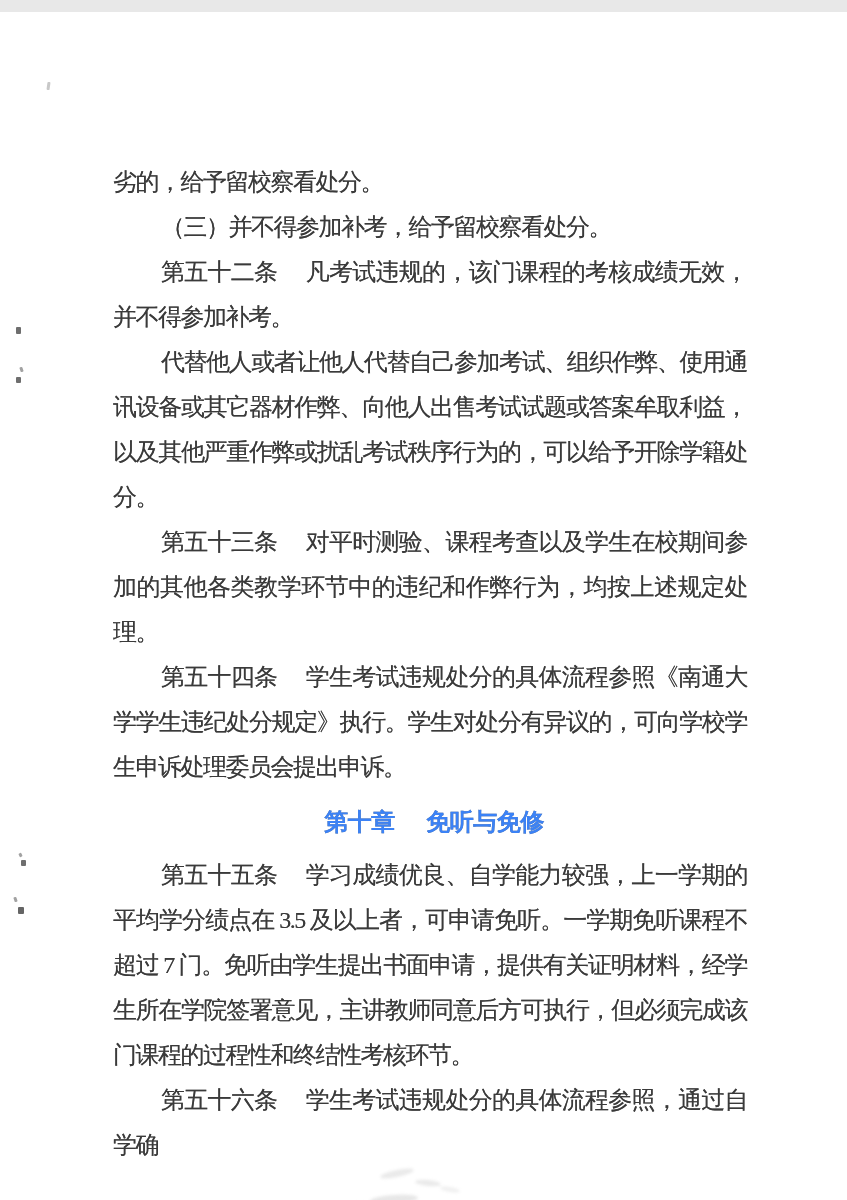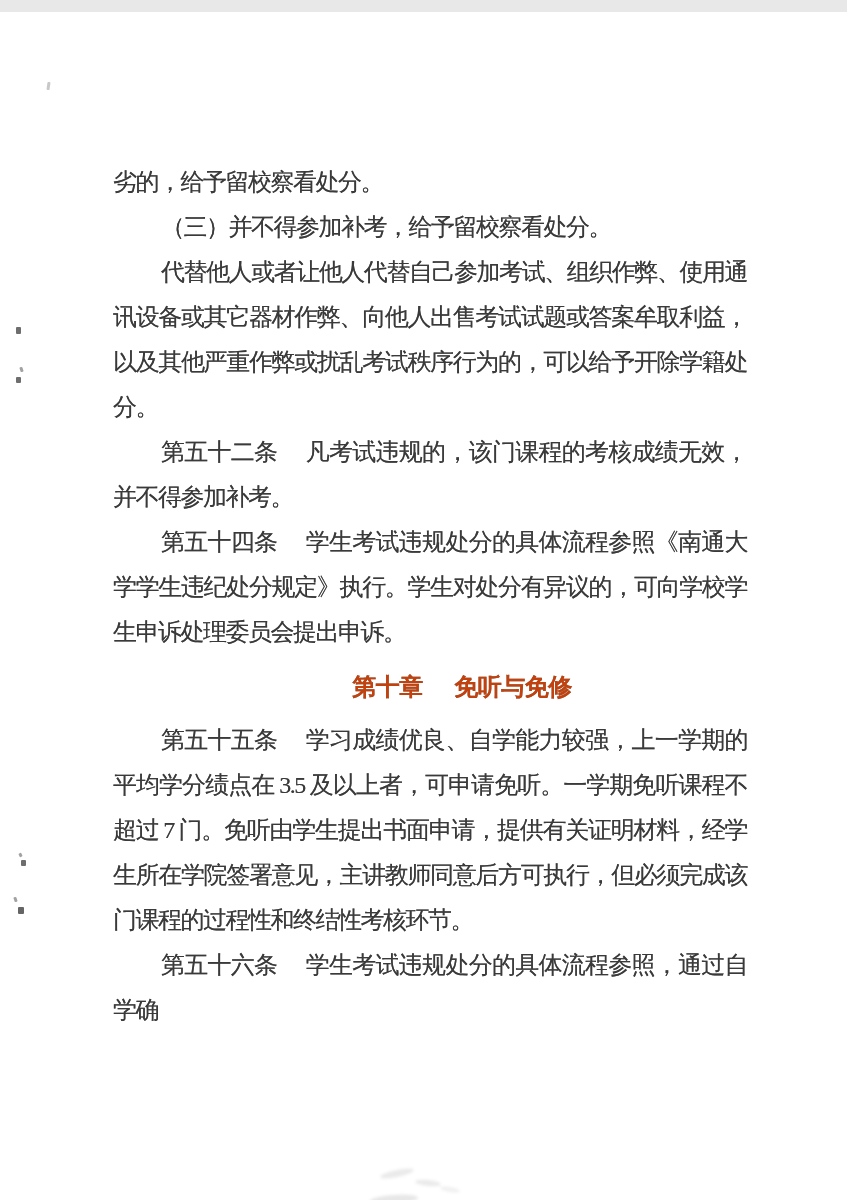--- a/index.html
+++ b/index.html
@@ -32,28 +32,28 @@
   .para {
     margin: 0;
     text-indent: 2em;
   }
   .para.noindent {
     text-indent: 0;
   }
   .chapter {
     margin: 10px 0 8px 0;
     position: relative;
-    left: 32px;
+    left: 4px;
     text-align: center;
     font-family: "DejaVu Sans", "Liberation Sans", sans-serif;
     font-weight: 700;
     font-size: 24px;
     line-height: 45px;
     letter-spacing: -0.5px;
-    color: #c2410c;
+    color: #3b82f6;
     text-indent: 0;
   }
   
   .speck {
     position: absolute;
     background: #4a4a4a;
     border-radius: 1px;
   }
   .speck.s1 { left: 47px; top: 70px;  width: 3px; height: 8px; background:#9a9a9a; opacity:.55; transform: rotate(8deg); }
   .speck.s2 { left: 16px; top: 315px; width: 5px; height: 7px; opacity:.8; }
@@ -78,22 +78,23 @@
   .smudge.m5 { left: 352px; top: 1190px; width: 16px; height: 5px; opacity:.2; }
 </style>
 </head>
 <body>
 
 <div class="sheet">
 
   <div class="textblock">
     <p class="para noindent">劣的，给予留校察看处分。</p>
     <p class="para">（三）并不得参加补考，给予留校察看处分。</p>
+    <p class="para">第五十二条　 凡考试违规的，该门课程的考核成绩无效，并不得参加补考。</p>
     <p class="para">代替他人或者让他人代替自己参加考试、组织作弊、使用通讯设备或其它器材作弊、向他人出售考试试题或答案牟取利益，以及其他严重作弊或扰乱考试秩序行为的，可以给予开除学籍处分。</p>
-    <p class="para">第五十二条　 凡考试违规的，该门课程的考核成绩无效，并不得参加补考。</p>
+    <p class="para">第五十三条　 对平时测验、课程考查以及学生在校期间参加的其他各类教学环节中的违纪和作弊行为，均按上述规定处理。</p>
     <p class="para">第五十四条　 学生考试违规处分的具体流程参照《南通大学学生违纪处分规定》执行。学生对处分有异议的，可向学校学生申诉处理委员会提出申诉。</p>
 
     <h2 class="chapter">第十章　 免听与免修</h2>
 
     <p class="para">第五十五条　 学习成绩优良、自学能力较强，上一学期的平均学分绩点在 3.5 及以上者，可申请免听。一学期免听课程不超过 7 门。免听由学生提出书面申请，提供有关证明材料，经学生所在学院签署意见，主讲教师同意后方可执行，但必须完成该门课程的过程性和终结性考核环节。</p>
     <p class="para">第五十六条　 学生考试违规处分的具体流程参照，通过自学确</p>
   </div>
 
   <div class="speck s1"></div>
   <div class="speck s2"></div>

